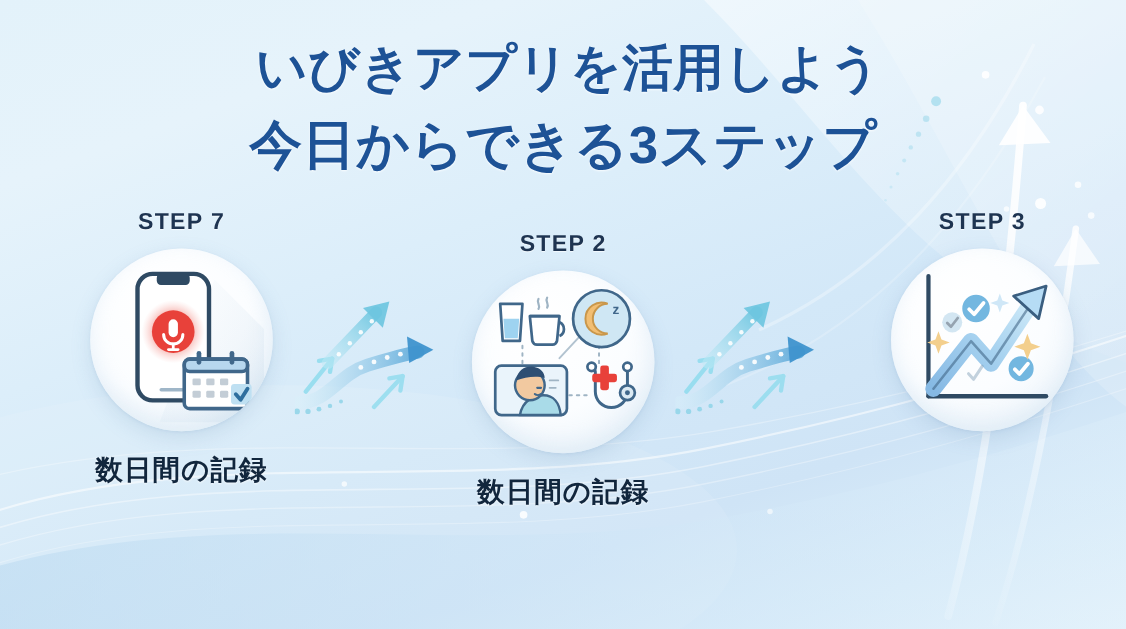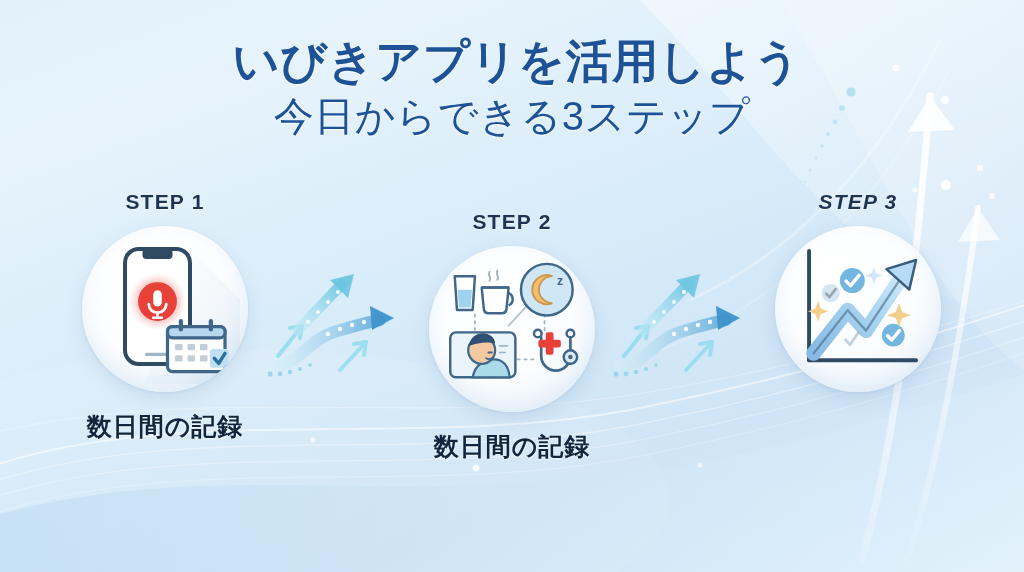--- a/index.html
+++ b/index.html
@@ -42,45 +42,45 @@
   .title-line1 {
     font-size: 46px;
     font-weight: bold;
     color: #1d5296;
     letter-spacing: 0.5px;
     line-height: 1.12;
     text-shadow: 0 1px 2px rgba(255,255,255,0.85);
     padding-left: 10px;
   }
   .title-line2 {
-    font-size: 40px;
-    font-weight: normal;
+    font-size: 48px;
+    font-weight: bold;
     color: #1d5296;
     letter-spacing: 0.5px;
     line-height: 1.2;
-    margin-top: 4px;
+    margin-top: 16px;
     text-shadow: 0 1px 2px rgba(255,255,255,0.85);
   }
 
   
   .steps {
     position: absolute;
     left: 0; right: 0;
     top: 190px;
     height: 290px;
     z-index: 5;
   }
   .step {
     position: absolute;
     width: 250px;
     text-align: center;
   }
   .step-1 { left: 40px; }
   .step-2 { left: 387px; margin-top: 20px; }
-  .step-3 { left: 733px; font-style: italic; }
+  .step-3 { left: 768px; }
 
   .step-label {
     font-size: 21px;
     font-weight: bold;
     color: #1e3451;
     letter-spacing: 1.2px;
     margin-bottom: 12px;
     text-shadow: 0 1px 1px rgba(255,255,255,0.7);
   }
   .circle {
@@ -293,21 +293,21 @@
         <circle cx="22" cy="102" r="2.2"></circle>
           <circle cx="32" cy="99" r="2"></circle>
         <circle cx="42" cy="95" r="1.8"></circle>
       </g>
     </svg>
   </div>
 
   <div class="steps">
 
     <div class="step step-1">
-      <div class="step-label">STEP 1</div>
+      <div class="step-label">STEP 7</div>
       <div class="circle">
         <svg viewBox="0 0 120 120" width="150" height="150" xmlns="http://www.w3.org/2000/svg">
           <defs>
             <radialGradient id="micGlow" cx="50%" cy="50%" r="50%">
               <stop offset="40%" stop-color="#ef4a42" stop-opacity="0.85"></stop>
               <stop offset="70%" stop-color="#f07a72" stop-opacity="0.35"></stop>
               <stop offset="100%" stop-color="#f5a8a2" stop-opacity="0"></stop>
             </radialGradient>
             <linearGradient id="phoneShadow" x1="0" y1="0" x2="1" y2="1">
               <stop offset="0%" stop-color="#cfe0ee" stop-opacity="0.0"></stop>

